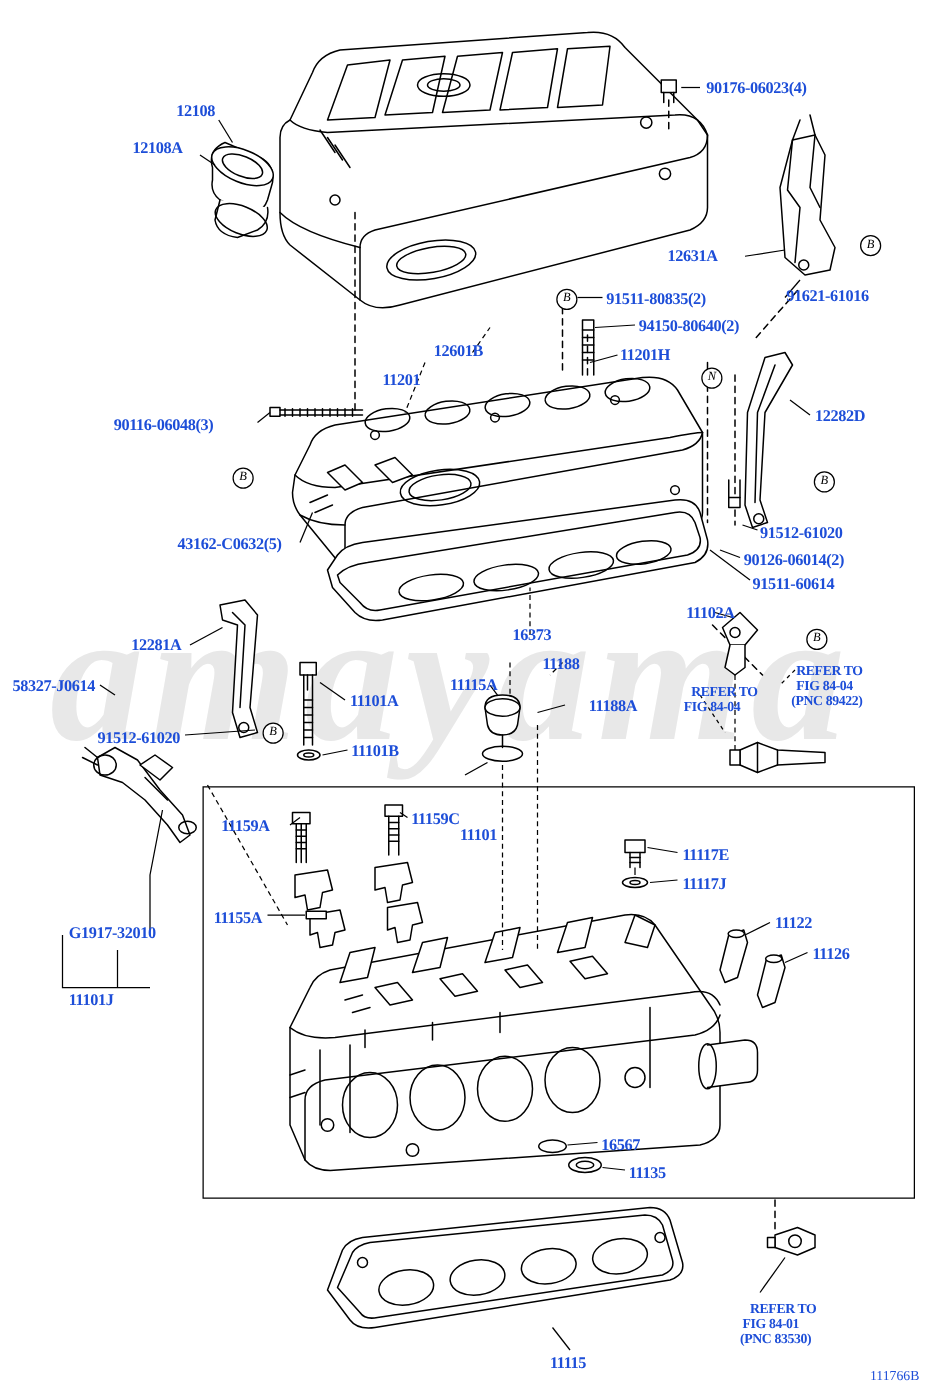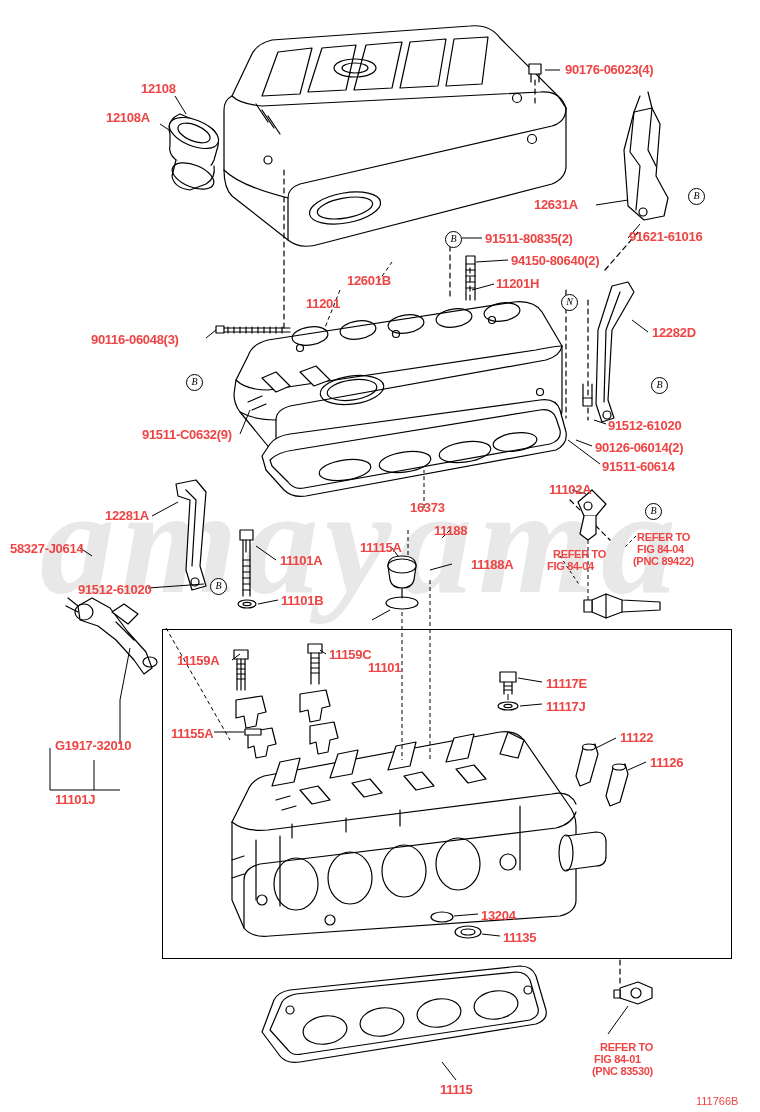--- a/index.html
+++ b/index.html
@@ -10,24 +10,24 @@
   #page {
     position: relative;
     width: 760px;
     height: 1112px;
     background: #ffffff;
     font-family: "Liberation Sans", sans-serif;
     overflow: hidden;
   }
   .lbl {
     position: absolute;
-    font-family: Liberation Sans, sans-serif;
+    font-family: Liberation Serif, serif;
     font-size: 13px;
     font-weight: bold;
-    color: #ef4444;
+    color: #1d4ed8;
     white-space: pre;
     letter-spacing: -0.3px;
     line-height: 13px;
   }
   .lbl.refer {
     font-size: 11px;
     font-weight: bold;
     line-height: 12px;
   }
   .lbl.code {
@@ -386,42 +386,42 @@
   <div class="lbl" style="left:485px; top:232px;">91511-80835(2)</div>
   <div class="lbl" style="left:511px; top:254px;">94150-80640(2)</div>
   <div class="lbl" style="left:496px; top:277px;">11201H</div>
   <div class="lbl" style="left:347px; top:274px;">12601B</div>
   <div class="lbl" style="left:306px; top:297px;">11201</div>
   <div class="lbl" style="left:652px; top:326px;">12282D</div>
   <div class="lbl" style="left:91px; top:333px;">90116-06048(3)</div>
   <div class="lbl" style="left:608px; top:419px;">91512-61020</div>
   <div class="lbl" style="left:595px; top:441px;">90126-06014(2)</div>
   <div class="lbl" style="left:602px; top:460px;">91511-60614</div>
-  <div class="lbl" style="left:142px; top:428px;">91511-C0632(9)</div>
+  <div class="lbl" style="left:142px; top:428px;">43162-C0632(5)</div>
   <div class="lbl" style="left:410px; top:501px;">16373</div>
   <div class="lbl" style="left:549px; top:483px;">11102A</div>
   <div class="lbl" style="left:434px; top:524px;">11188</div>
   <div class="lbl" style="left:455px; top:558px;margin-left:16px;">11188A</div>
   <div class="lbl" style="left:360px; top:541px;">11115A</div>
   <div class="lbl" style="left:105px; top:509px;">12281A</div>
   <div class="lbl" style="left:10px; top:542px;">58327-J0614</div>
   <div class="lbl" style="left:280px; top:554px;">11101A</div>
   <div class="lbl" style="left:78px; top:583px;">91512-61020</div>
   <div class="lbl" style="left:281px; top:594px;">11101B</div>
   <div class="lbl" style="left:368px; top:613px;margin-top:48px;">11101</div>
   <div class="lbl" style="left:177px; top:654px;">11159A</div>
   <div class="lbl" style="left:329px; top:648px;">11159C</div>
   <div class="lbl" style="left:171px; top:727px;">11155A</div>
   <div class="lbl" style="left:546px; top:677px;text-align:center;">11117E</div>
   <div class="lbl" style="left:546px; top:700px;">11117J</div>
   <div class="lbl" style="left:620px; top:731px;">11122</div>
   <div class="lbl" style="left:650px; top:756px;text-align:right;">11126</div>
   <div class="lbl" style="left:55px; top:739px;">G1917-32010</div>
   <div class="lbl" style="left:55px; top:793px;">11101J</div>
-  <div class="lbl" style="left:481px; top:909px;">13204</div>
+  <div class="lbl" style="left:481px; top:909px;">16567</div>
   <div class="lbl" style="left:503px; top:931px;">11135</div>
   <div class="lbl" style="left:440px; top:1083px;">11115</div>
   <div class="lbl code" style="left:696px; top:1095px;">111766B</div>
 
   <div class="lbl refer" style="left:637px; top:531px;">REFER TO</div>
   <div class="lbl refer" style="left:637px; top:543px;">FIG 84-04</div>
   <div class="lbl refer" style="left:633px; top:555px;">(PNC 89422)</div>
 
   <div class="lbl refer" style="left:553px; top:548px;">REFER TO</div>
   <div class="lbl refer" style="left:547px; top:560px;">FIG 84-04</div>

